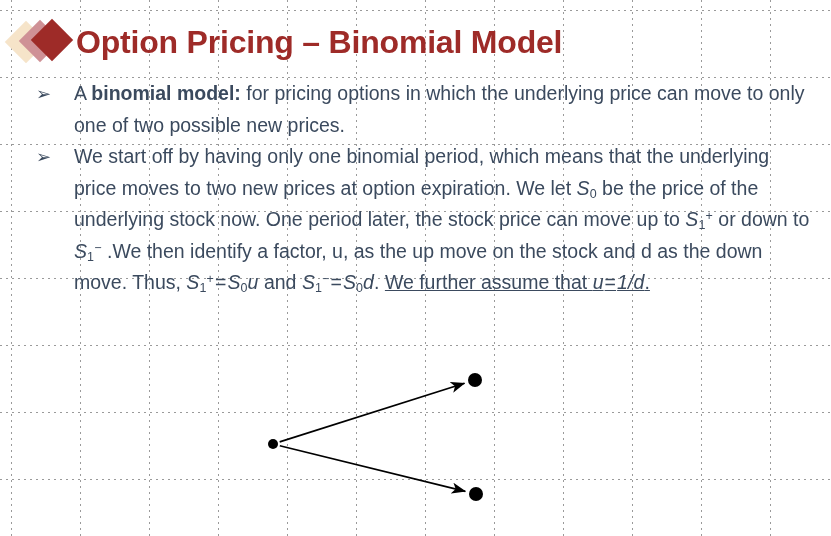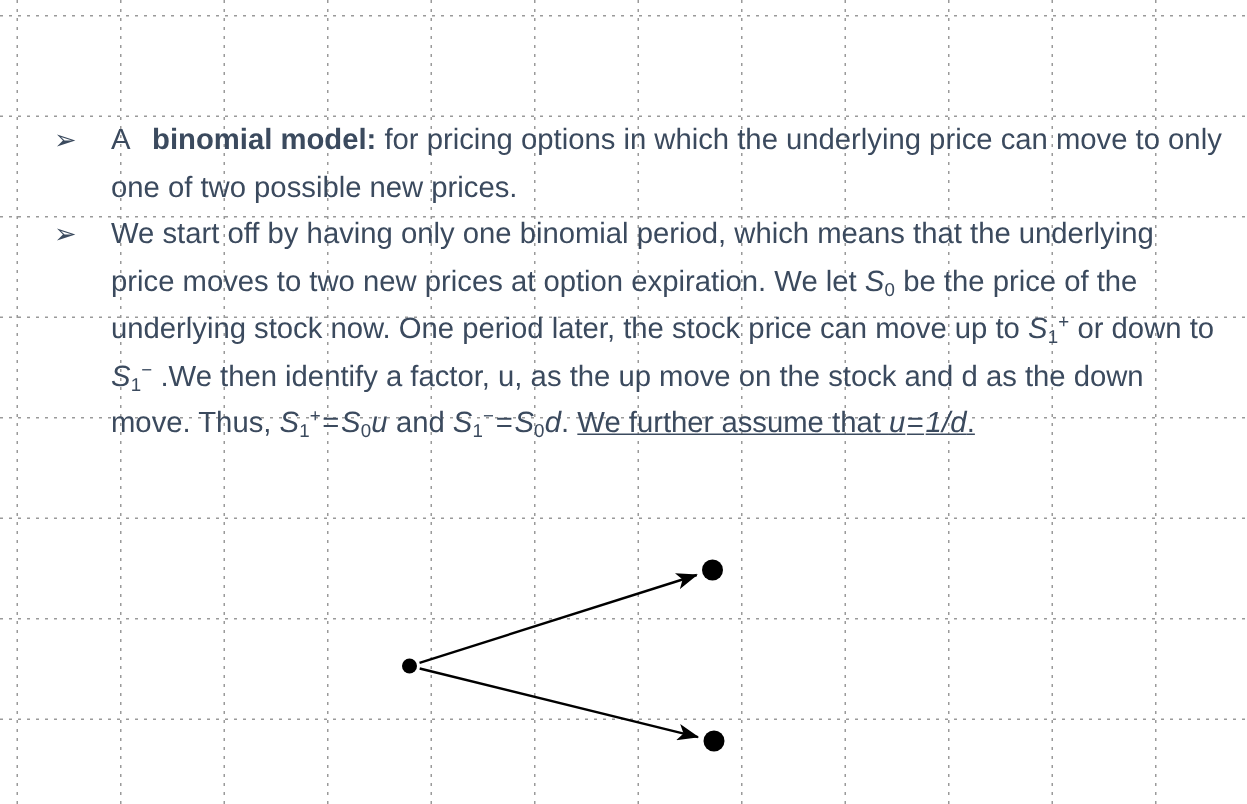--- a/index.html
+++ b/index.html
@@ -72,21 +72,21 @@
     flex: 0 0 auto;
     width: 38px;
     font-size: 18px;
     line-height: 31.5px;
     color: #3b4a5e;
     font-family: "DejaVu Sans", sans-serif;
   }
   .bullet-body {
     flex: 1 1 auto;
   }
-  .bullet-body b { font-weight: bold; margin-left: 10px; }
+  .bullet-body b { font-weight: bold; }
   .u { text-decoration: underline; }
 
   
   .m {
     font-family: Liberation Sans, sans-serif;
     font-style: italic;
     font-size: 19.5px;
     letter-spacing: 0.1px;
   }
   .m sub, .m sup {
@@ -140,20 +140,28 @@
         <rect x="0" y="77" width="831" height="1" fill="url(#hdots)"></rect>
         <rect x="0" y="144" width="831" height="1" fill="url(#hdots)"></rect>
         <rect x="0" y="211" width="831" height="1" fill="url(#hdots)"></rect>
         <rect x="0" y="278" width="831" height="1" fill="url(#hdots)"></rect>
         <rect x="0" y="345" width="831" height="1" fill="url(#hdots)"></rect>
         <rect x="0" y="412" width="831" height="1" fill="url(#hdots)"></rect>
         <rect x="0" y="479" width="831" height="1" fill="url(#hdots)"></rect>
       </g>
   </svg>
 
+  <div id="title-row">
+    <div id="logo">
+      <span class="dia d1" style="background: rgb(246, 228, 201);"></span>
+      <span class="dia d2" style="background: rgb(207, 145, 150);"></span>
+      <span class="dia d3" style="background: rgb(158, 43, 40);"></span>
+    </div>
+    <div id="title-text" style="color: rgb(158, 43, 40);">Option Pricing – Binomial Model</div>
+  </div>
 
   <div id="body" style="color: rgb(59, 74, 94);">
 
     <div class="bullet-row">
       <div class="bullet-mark">➢</div>
       <div class="bullet-body">
         <span>A </span><b>binomial model:</b><span> for pricing options in which the underlying price can move to only one of two possible new prices.</span>
       </div>
     </div>
 

